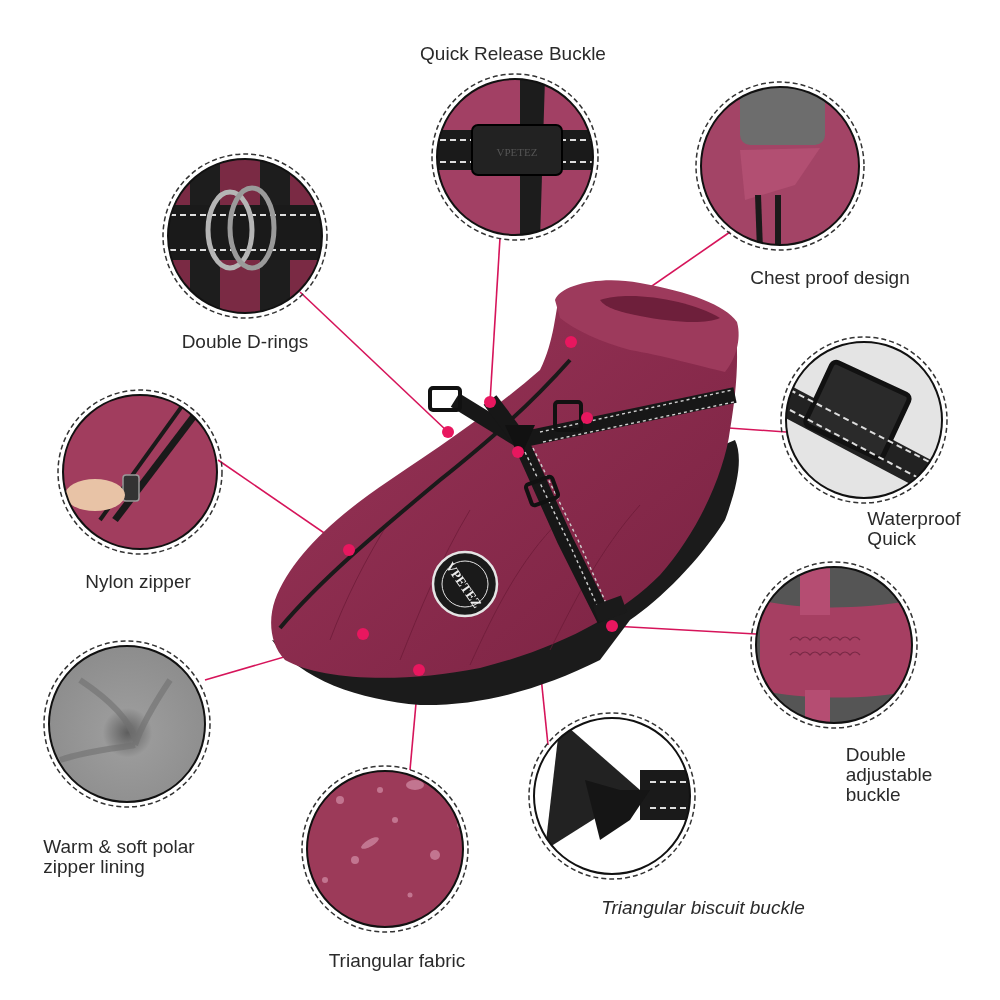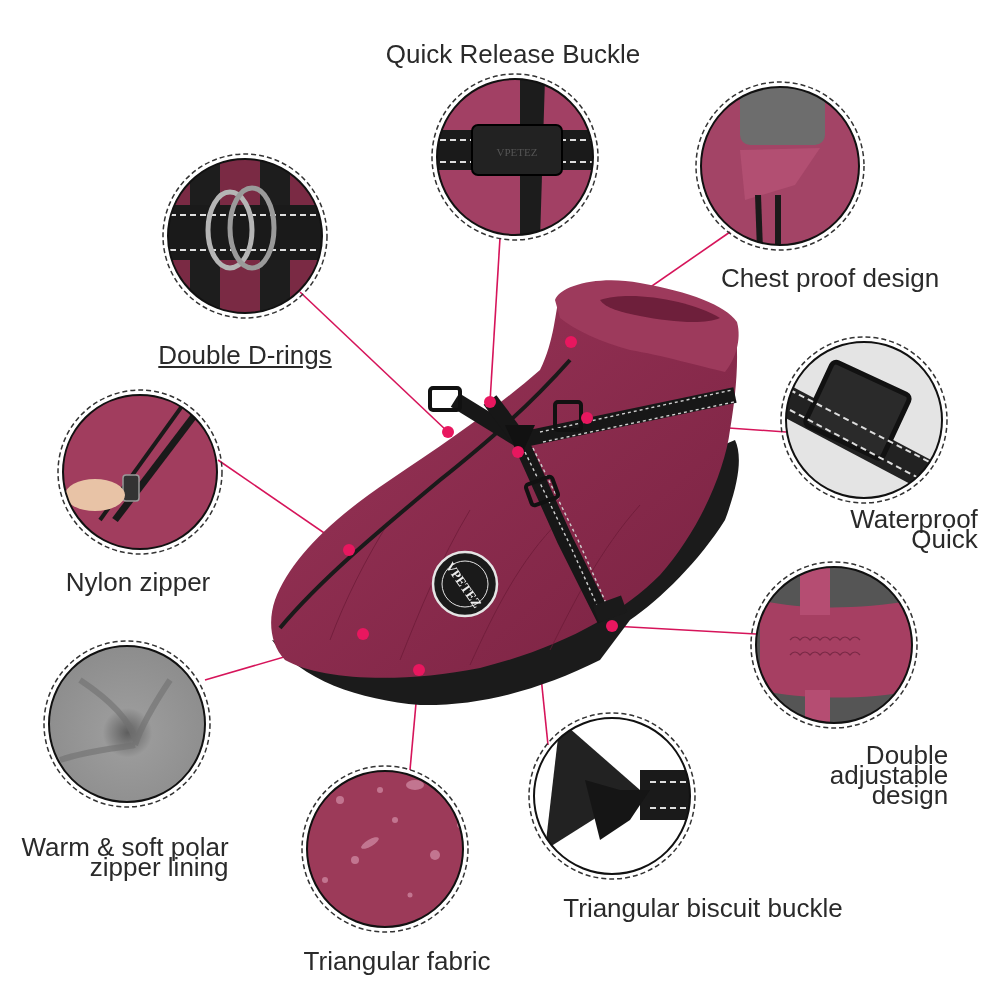--- a/index.html
+++ b/index.html
@@ -1,17 +1,17 @@
 <!DOCTYPE html>
 <html><head>
 <meta charset="utf-8">
 <style>
   html,body{margin:0;padding:0;background:#fff;}
   body{width:1000px;height:1000px;position:relative;overflow:hidden;font-family:"Liberation Sans",sans-serif;color:#222;}
-  .label{position:absolute;font-size:26px;line-height:20px;text-align:right;color:#2a2a2a;white-space:nowrap;transform:translateX(-50%);}
+  .label{position:absolute;font-size:19px;line-height:20px;text-align:left;color:#2a2a2a;white-space:nowrap;transform:translateX(-50%);}
   svg{position:absolute;left:0;top:0;}
 </style>
 </head>
 <body>
 
 <svg width="1000" height="1000" viewBox="0 0 1000 1000">
   <defs>
     <radialGradient id="fleeceG" cx="50%" cy="55%" r="60%">
       <stop offset="0" stop-color="#5e5e5e"></stop>
       <stop offset="0.25" stop-color="#9a9a9a"></stop>
@@ -236,30 +236,30 @@
         <circle cx="410" cy="895" r="2.5"></circle>
         <circle cx="460" cy="825" r="3"></circle>
       </g>
     </g>
     <circle cx="385" cy="849" r="78" fill="none" stroke="#111" stroke-width="2"></circle>
     <circle cx="385" cy="849" r="83" fill="none" stroke="#333" stroke-width="1.5" stroke-dasharray="5 3"></circle>
   </g>
 </svg>
 
 <div class="label" style="left:513px;top:44px;">Quick Release Buckle</div>
-<div class="label" style="left:245px;top:345px;text-decoration:underline;">Double D-rings</div>
+<div class="label" style="left:245px;top:332px;">Double D-rings</div>
 <div class="label" style="left:830px;top:268px;">Chest proof design</div>
 <div class="label" style="left:914px;top:509px;">
   <div>Waterproof</div>
   <div>Quick</div>
 </div>
 <div class="label" style="left:138px;top:572px;">Nylon zipper</div>
 <div class="label" style="left:889px;top:745px;">
   <div>Double</div>
   <div>adjustable</div>
-  <div>design</div>
+  <div>buckle</div>
 </div>
-<div class="label" style="left:125px;top:837px;">
+<div class="label" style="left:119px;top:837px;">
   <div>Warm &amp; soft polar</div>
   <div>zipper lining</div>
 </div>
-<div class="label" style="left:703px;top:898px;">Triangular biscuit buckle</div>
+<div class="label" style="left:703px;top:898px;font-style:italic;">Triangular biscuit buckle</div>
 <div class="label" style="left:397px;top:951px;">Triangular fabric</div>
 
 </body></html>

